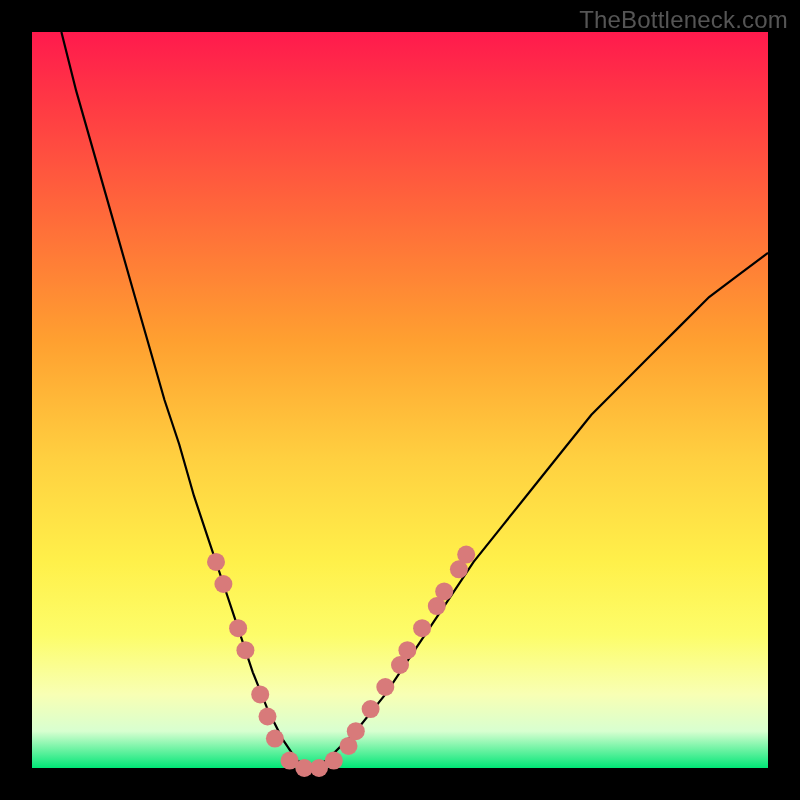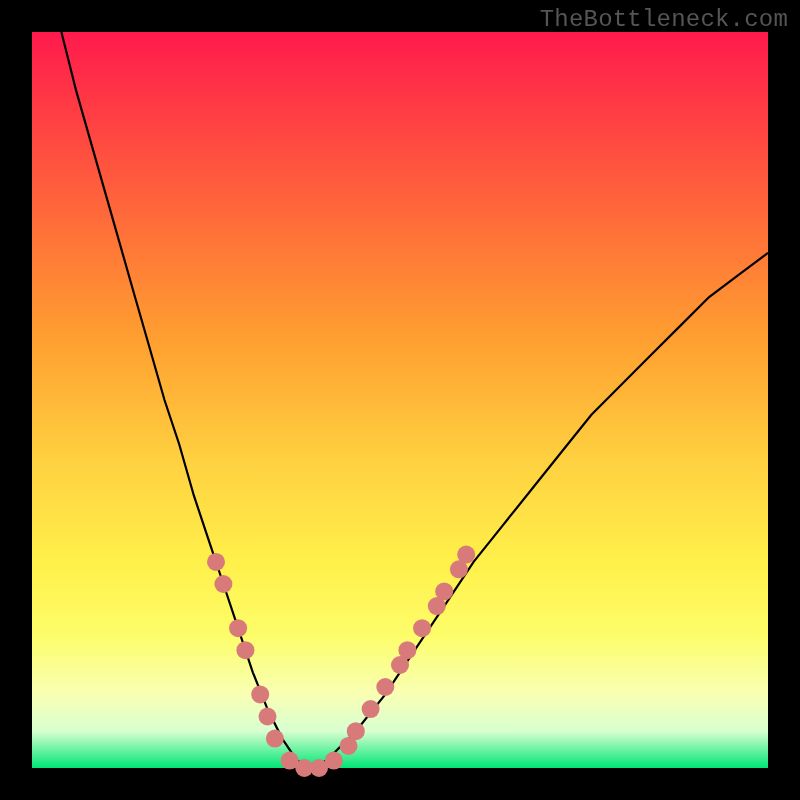--- a/index.html
+++ b/index.html
@@ -38,21 +38,20 @@
   }
   .watermark {
     position: absolute;
     top: 6px;
     right: 12px;
     font-size: 24px;
     font-weight: 400;
     color: #555;
     letter-spacing: 0.2px;
     user-select: none;
-    font-family: Liberation Mono, monospace;
   }
   svg.curves {
     position: absolute;
     left: 32px;
     top: 32px;
     width: 736px;
     height: 736px;
     overflow: visible;
   }
 </style>

